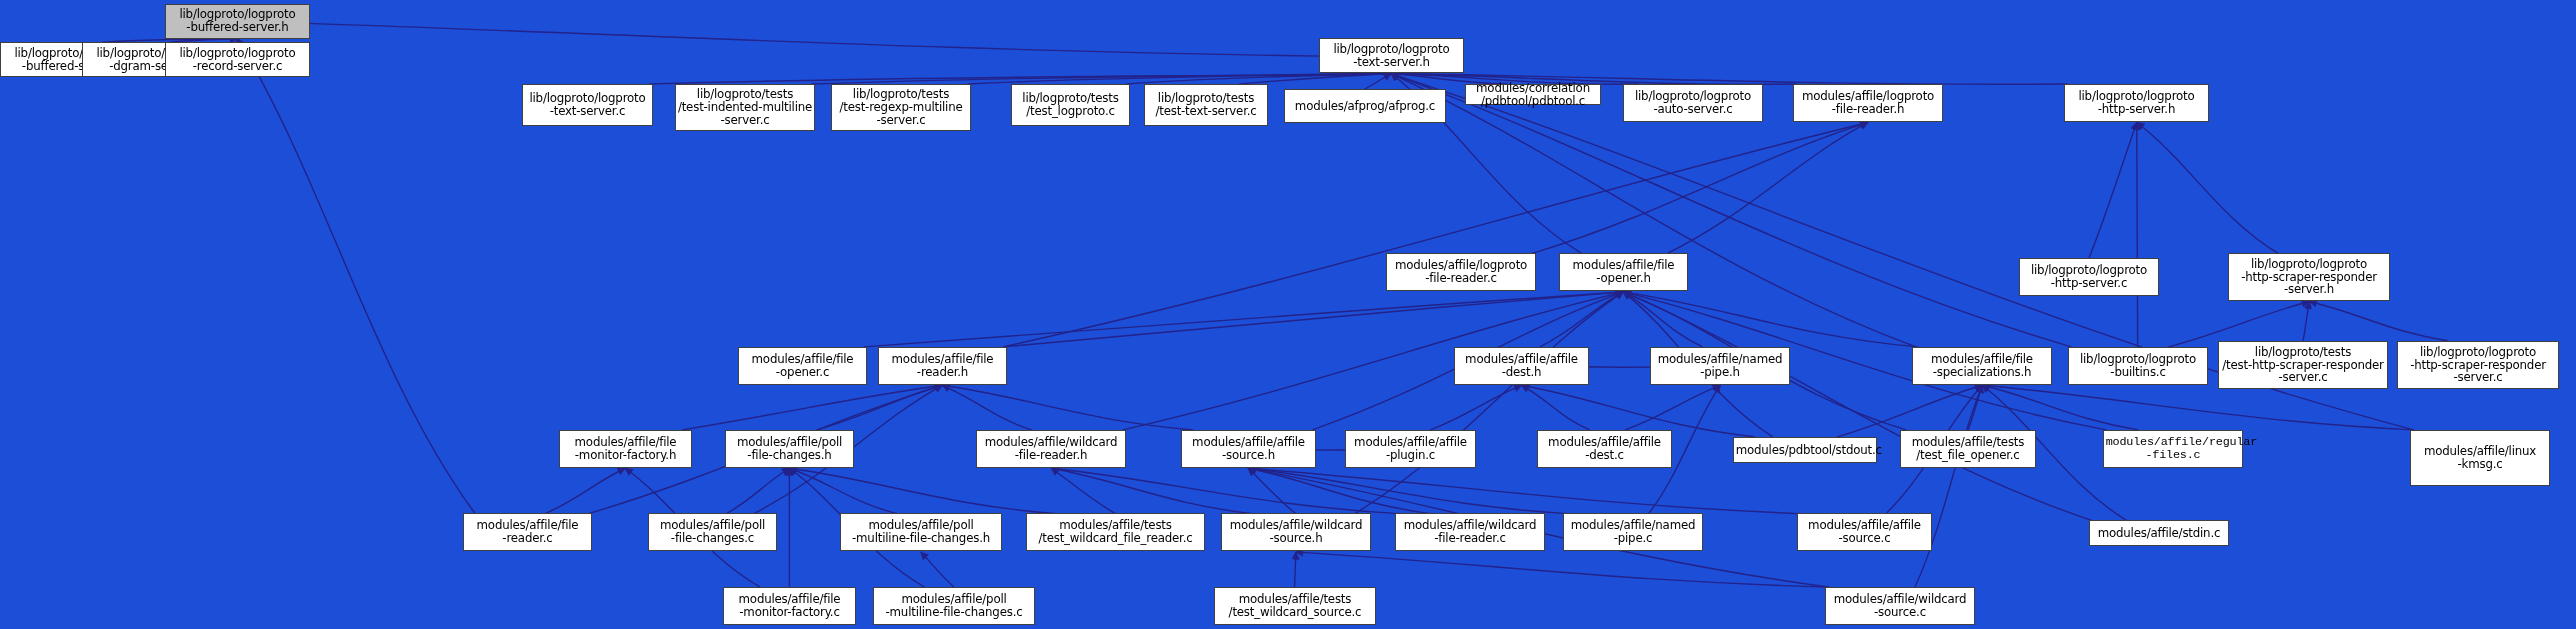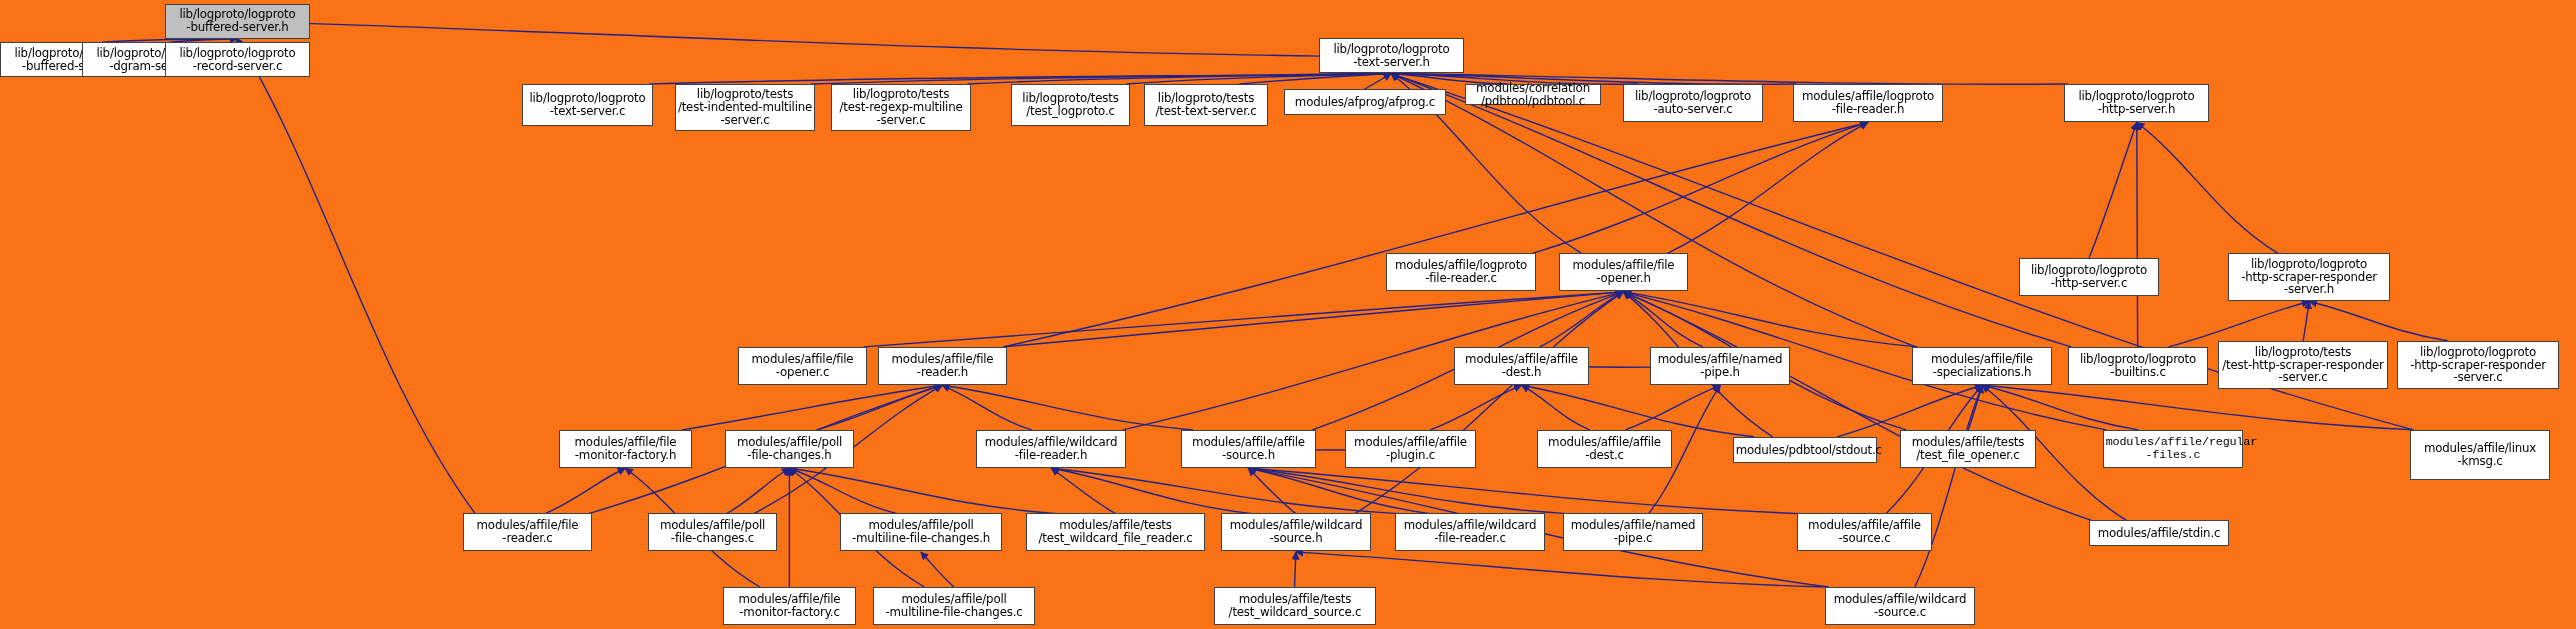--- a/index.html
+++ b/index.html
@@ -1,21 +1,21 @@
 <!DOCTYPE html>
 <html style="font-size:14px"><head>
 <meta charset="utf-8">
 <title>Include dependency graph</title>
 <style>
   html,body{margin:0;padding:0;background:#ffffff;}
   #graph{
     position:relative;
     width:2576px;
     height:630px;
-    background:#f97316;
+    background:#1d4ed8;
     font-family:"DejaVu Sans","Liberation Sans",sans-serif;
     overflow:hidden;
   }
   #edges{position:absolute;left:0;top:0;width:2576px;height:630px;pointer-events:none;}
   .node{
     position:absolute;
     box-sizing:border-box;
     border:1.3px solid #404040;
     background:#ffffff;
     display:flex;
@@ -143,21 +143,21 @@
       <div class="node" style="left: 675px; top: 84px; width: 140px; height: 47px;"><span>lib/logproto/tests
 /test-indented-multiline
 -server.c</span></div>
       <div class="node" style="left: 831px; top: 84px; width: 140px; height: 47px;"><span>lib/logproto/tests
 /test-regexp-multiline
 -server.c</span></div>
       <div class="node" style="left: 1011px; top: 84px; width: 119px; height: 42px;"><span>lib/logproto/tests
 /test_logproto.c</span></div>
       <div class="node" style="left: 1144px; top: 84px; width: 124px; height: 42px;"><span>lib/logproto/tests
 /test-text-server.c</span></div>
-      <div class="node" style="left: 1284px; top: 89px; width: 162px; height: 26px;"><span>modules/afprog/afprog.c</span></div>
+      <div class="node" style="left: 1284px; top: 89px; width: 162px; height: 34px;"><span>modules/afprog/afprog.c</span></div>
       <div class="node" style="left: 1465px; top: 84px; width: 136px; height: 21px;"><span>modules/correlation
 /pdbtool/pdbtool.c</span></div>
       <div class="node" style="left: 1623px; top: 84px; width: 140px; height: 38px;"><span>lib/logproto/logproto
 -auto-server.c</span></div>
       <div class="node" style="left: 1793px; top: 84px; width: 150px; height: 38px;"><span>modules/affile/logproto
 -file-reader.h</span></div>
       <div class="node" style="left: 2064px; top: 84px; width: 145px; height: 38px;"><span>lib/logproto/logproto
 -http-server.h</span></div>
       <div class="node" style="left: 1386px; top: 253px; width: 150px; height: 38px;"><span>modules/affile/logproto
 -file-reader.c</span></div>
@@ -196,21 +196,21 @@
 -source.h</span></div>
       <div class="node" style="left: 1345px; top: 430px; width: 131px; height: 38px;"><span>modules/affile/affile
 -plugin.c</span></div>
       <div class="node" style="left: 1537px; top: 430px; width: 135px; height: 38px;"><span>modules/affile/affile
 -dest.c</span></div>
       <div class="node" style="left: 1733px; top: 437px; width: 144px; height: 26px;"><span>modules/pdbtool/stdout.c</span></div>
       <div class="node" style="left: 1900px; top: 430px; width: 136px; height: 38px;"><span>modules/affile/tests
 /test_file_opener.c</span></div>
       <div class="node" style="left: 2103px; top: 430px; width: 140px; height: 38px; font-family: Liberation Mono, monospace;"><span>modules/affile/regular
 -files.c</span></div>
-      <div class="node" style="left: 2410px; top: 430px; width: 140px; height: 50px;"><span>modules/affile/linux
+      <div class="node" style="left: 2410px; top: 430px; width: 140px; height: 56px;"><span>modules/affile/linux
 -kmsg.c</span></div>
       <div class="node" style="left: 463px; top: 513px; width: 129px; height: 38px;"><span>modules/affile/file
 -reader.c</span></div>
       <div class="node" style="left: 648px; top: 513px; width: 129px; height: 38px;"><span>modules/affile/poll
 -file-changes.c</span></div>
       <div class="node" style="left: 840px; top: 513px; width: 162px; height: 38px;"><span>modules/affile/poll
 -multiline-file-changes.h</span></div>
       <div class="node" style="left: 1026px; top: 513px; width: 179px; height: 38px;"><span>modules/affile/tests
 /test_wildcard_file_reader.c</span></div>
       <div class="node" style="left: 1221px; top: 513px; width: 150px; height: 38px;"><span>modules/affile/wildcard

